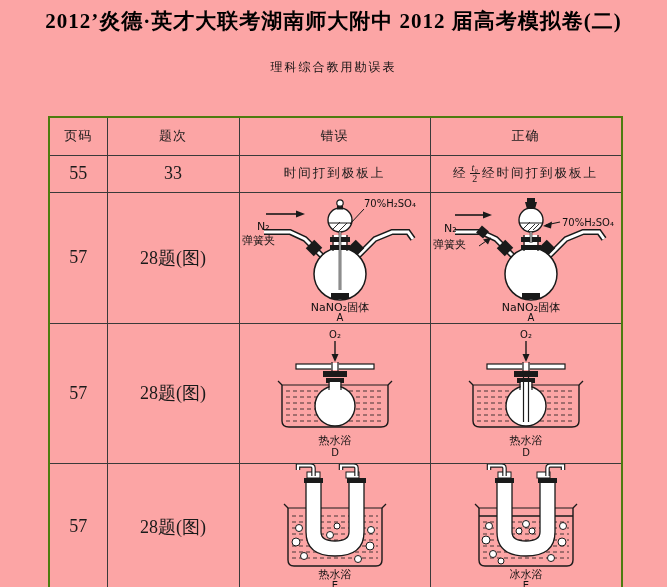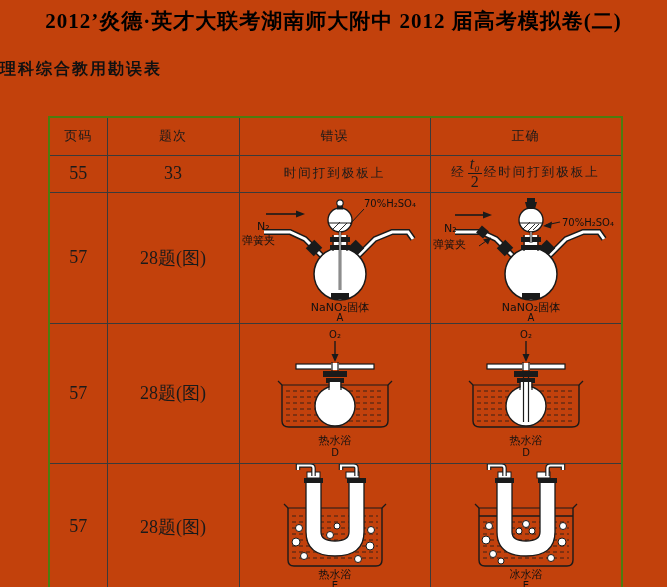--- a/index.html
+++ b/index.html
@@ -1,31 +1,31 @@
 <!DOCTYPE html>
 <html><head>
 <meta charset="utf-8">
 <style>
   html,body{margin:0;padding:0;background:#fff;}
-  .sheet{position:relative;width:667px;height:587px;background:#c2410c;overflow:hidden;
+  .sheet{position:relative;width:667px;height:587px;background:#fca5a5;overflow:hidden;
          font-family:"Liberation Serif","DejaVu Serif",serif;color:#1a1a1a;}
   .doc-title{position:absolute;top:7px;left:0;width:100%;text-align:center;
              font-size:21px;font-weight:bold;letter-spacing:1px;color:#000;}
-  .doc-subtitle{position:absolute;top:59px;left:0;width:100%;
+  .doc-subtitle{position:absolute;top:59px;left:0;width:100%;text-align:center;
              font-family:"Liberation Sans","DejaVu Sans",sans-serif;
-             font-size:16px;font-weight:bold;letter-spacing:2px;color:#111;}
+             font-size:12px;font-weight:normal;letter-spacing:2px;color:#111;}
   table.errata{position:absolute;left:48px;top:116px;border-collapse:collapse;
              table-layout:fixed;border:2px solid #4d7c0f;}
   .errata td,.errata th{border:1px solid #3a3a3a;text-align:center;vertical-align:middle;
              padding:0;font-weight:normal;overflow:hidden;}
   .errata th{font-size:13px;letter-spacing:1px;}
   .cell-num{font-size:18px;}
   .cell-text{font-size:12.5px;letter-spacing:2px;}
   .frac{display:inline-block;vertical-align:middle;text-align:center;
-        font-size:16px;line-height:1.05;letter-spacing:0;margin:0 2px;}
+        font-size:10px;line-height:1.05;letter-spacing:0;margin:0 2px;}
   .frac .num{display:block;font-style:italic;border-bottom:1px solid #1a1a1a;padding:0 2px;}
   .frac .den{display:block;}
   svg{display:block;margin:0 auto;}
   svg text{font-family:"DejaVu Sans","Liberation Sans",sans-serif;fill:#111;}
   .ink{stroke:#1a1a1a;}
 </style>
 </head>
 <body>
 
 <div class="sheet">

